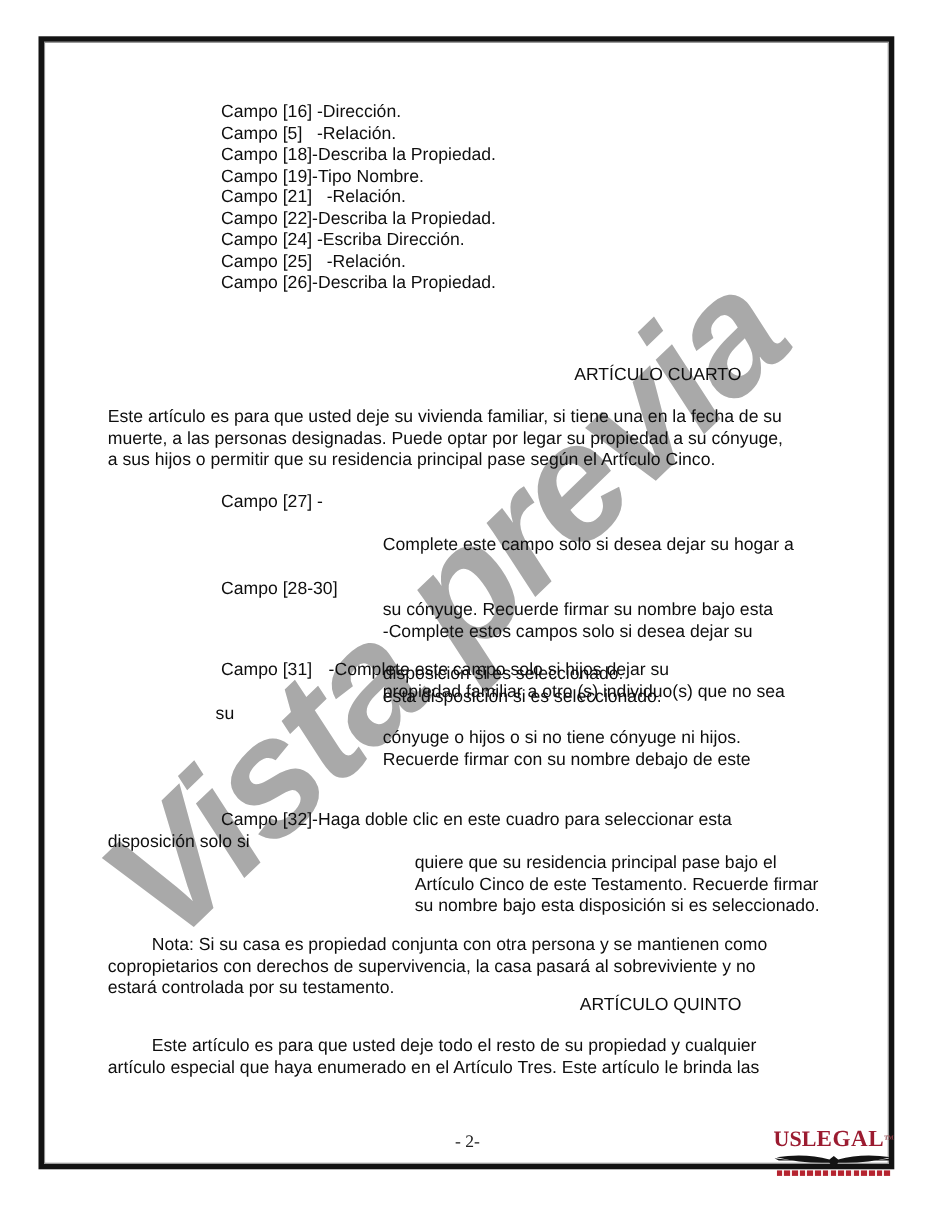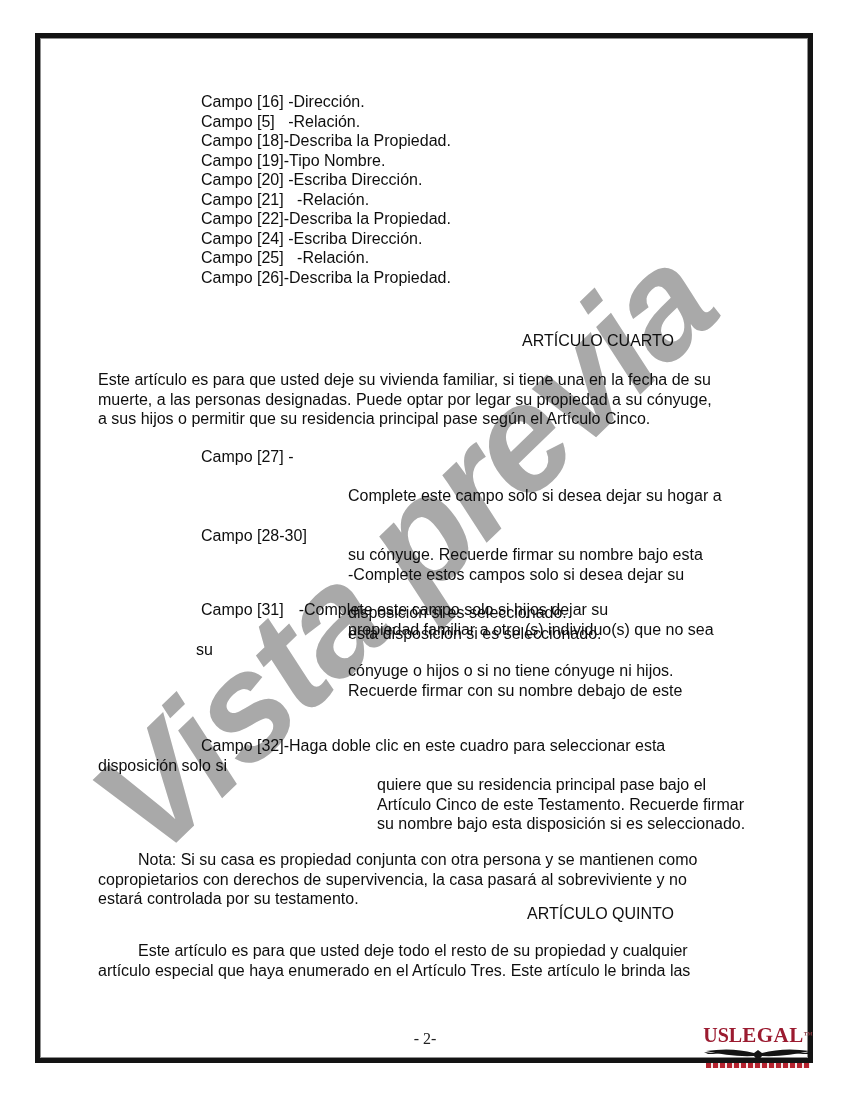--- a/index.html
+++ b/index.html
@@ -53,21 +53,20 @@
 
 <div class="frame"></div>
 
 <div class="watermark">Vista previa</div>
 
 <div class="blk" style="left:201px; top:92px;">
   <div>Campo [16] -Dirección.</div>
   <div>Campo [5]   -Relación.</div>
   <div>Campo [18]-Describa la Propiedad.</div>
   <div>Campo [19]-Tipo Nombre.</div>
-  <div>Campo [20] -Escriba Dirección.</div>
   <div>Campo [21]   -Relación.</div>
   <div>Campo [22]-Describa la Propiedad.</div>
   <div>Campo [24] -Escriba Dirección.</div>
   <div>Campo [25]   -Relación.</div>
   <div>Campo [26]-Describa la Propiedad.</div>
 </div>
 
 <div class="blk head" style="top:331px;">ARTÍCULO CUARTO</div>
 
 <div class="blk" style="left:98px; top:370px;">

